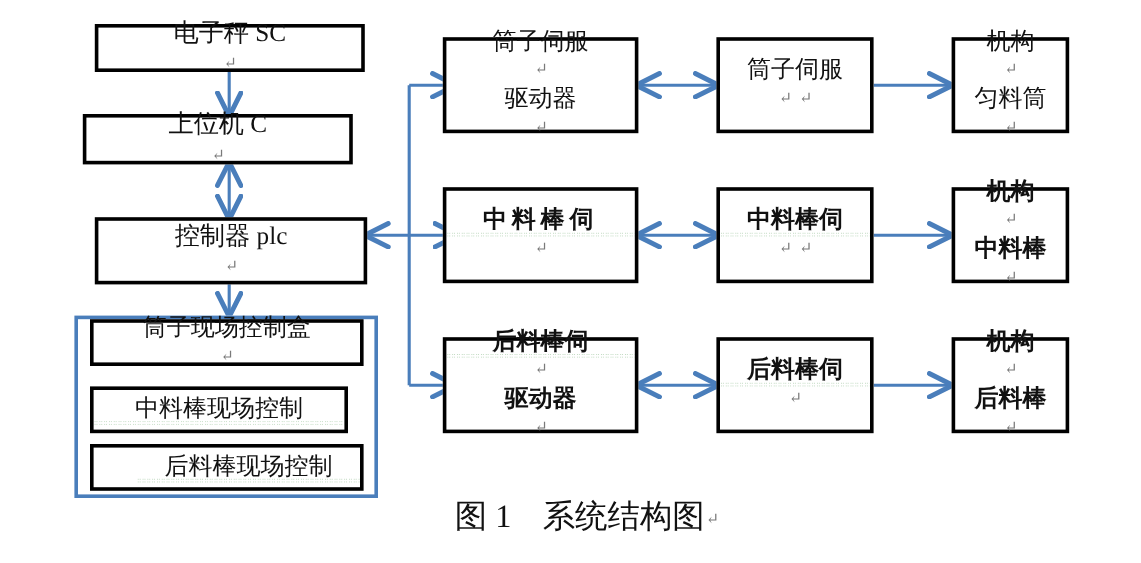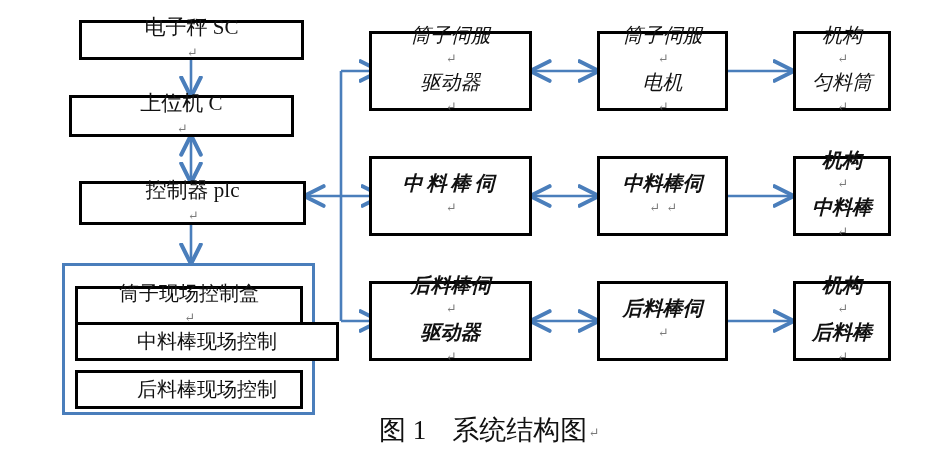--- a/index.html
+++ b/index.html
@@ -25,21 +25,21 @@
     text-align:center;
     color:#111111;
     line-height:1.18;
   }
   .box .txt{display:block;width:100%;}
   .box .ln{display:block;white-space:nowrap;}
 
   
   .lbox{font-size:21px;}
   
-  .rbox{font-size:20px;font-style:italic;}
+  .rbox{font-size:20px;}
   .rbox.bold{font-weight:bold;}
   .rbox.bold .ln{letter-spacing:0px;}
   .rbox.bold .ln.justify{letter-spacing:4px;}
 
   
   .sq{
     background-image:
       radial-gradient(circle at 1.5px 2.6px, rgba(60,130,60,0) 1.4px, rgba(0,0,0,0) 1.5px);
     position:relative;
   }
@@ -125,35 +125,35 @@
       <span class="ln">电子秤 SC</span><span class="pil">↵</span>
     </span>
   </div>
 
   <div class="box lbox" style="left:33px;top:95px;width:225px;height:42px;">
     <span class="txt">
       <span class="ln">上位机 C</span><span class="pil">↵</span>
     </span>
   </div>
 
-  <div class="box lbox" style="left:43px;top:181px;width:227px;height:44px;">
+  <div class="box lbox" style="left:43px;top:181px;width:227px;height:56px;">
     <span class="txt">
       <span class="ln">控制器 plc</span><span class="pil">↵</span>
     </span>
   </div>
 
   <div class="group-box" style="left:26px;top:263px;width:253px;height:152px;"></div>
 
-  <div class="box lbox" style="left:39px;top:286px;width:228px;height:39px;font-size:20px;">
+  <div class="box lbox" style="left:39px;top:266px;width:228px;height:39px;font-size:20px;">
     <span class="txt">
       <span class="ln">筒子现场控制盒</span><span class="pil">↵</span>
     </span>
   </div>
 
-  <div class="box lbox" style="left:39px;top:322px;width:264px;height:39px;font-size:20px;">
+  <div class="box lbox" style="left:39px;top:322px;width:215px;height:39px;font-size:20px;">
     <span class="txt">
       <span class="ln sq">中料棒现场控制</span>
     </span>
   </div>
 
   <div class="box lbox" style="left:39px;top:370px;width:228px;height:39px;font-size:20px;padding-left:36px;">
     <span class="txt">
       <span class="ln sq">后料棒现场控制</span>
     </span>
   </div>
@@ -161,21 +161,21 @@
   <div class="box rbox" style="left:333px;top:31px;width:163px;height:80px;">
     <span class="txt">
       <span class="ln">筒子伺服</span><span class="pil">↵</span>
       <span class="ln">驱动器</span><span class="pil">↵</span>
     </span>
   </div>
 
   <div class="box rbox" style="left:561px;top:31px;width:131px;height:80px;">
     <span class="txt">
       <span class="ln">筒子伺服</span><span class="pil">↵</span>
-      <span class="ln">电机</span><span class="pil">↵</span>
+      <span class="pil">↵</span>
     </span>
   </div>
 
   <div class="box rbox" style="left:757px;top:31px;width:98px;height:80px;">
     <span class="txt">
       <span class="ln">机构</span><span class="pil">↵</span>
       <span class="ln">匀料筒</span><span class="pil">↵</span>
     </span>
   </div>
 

